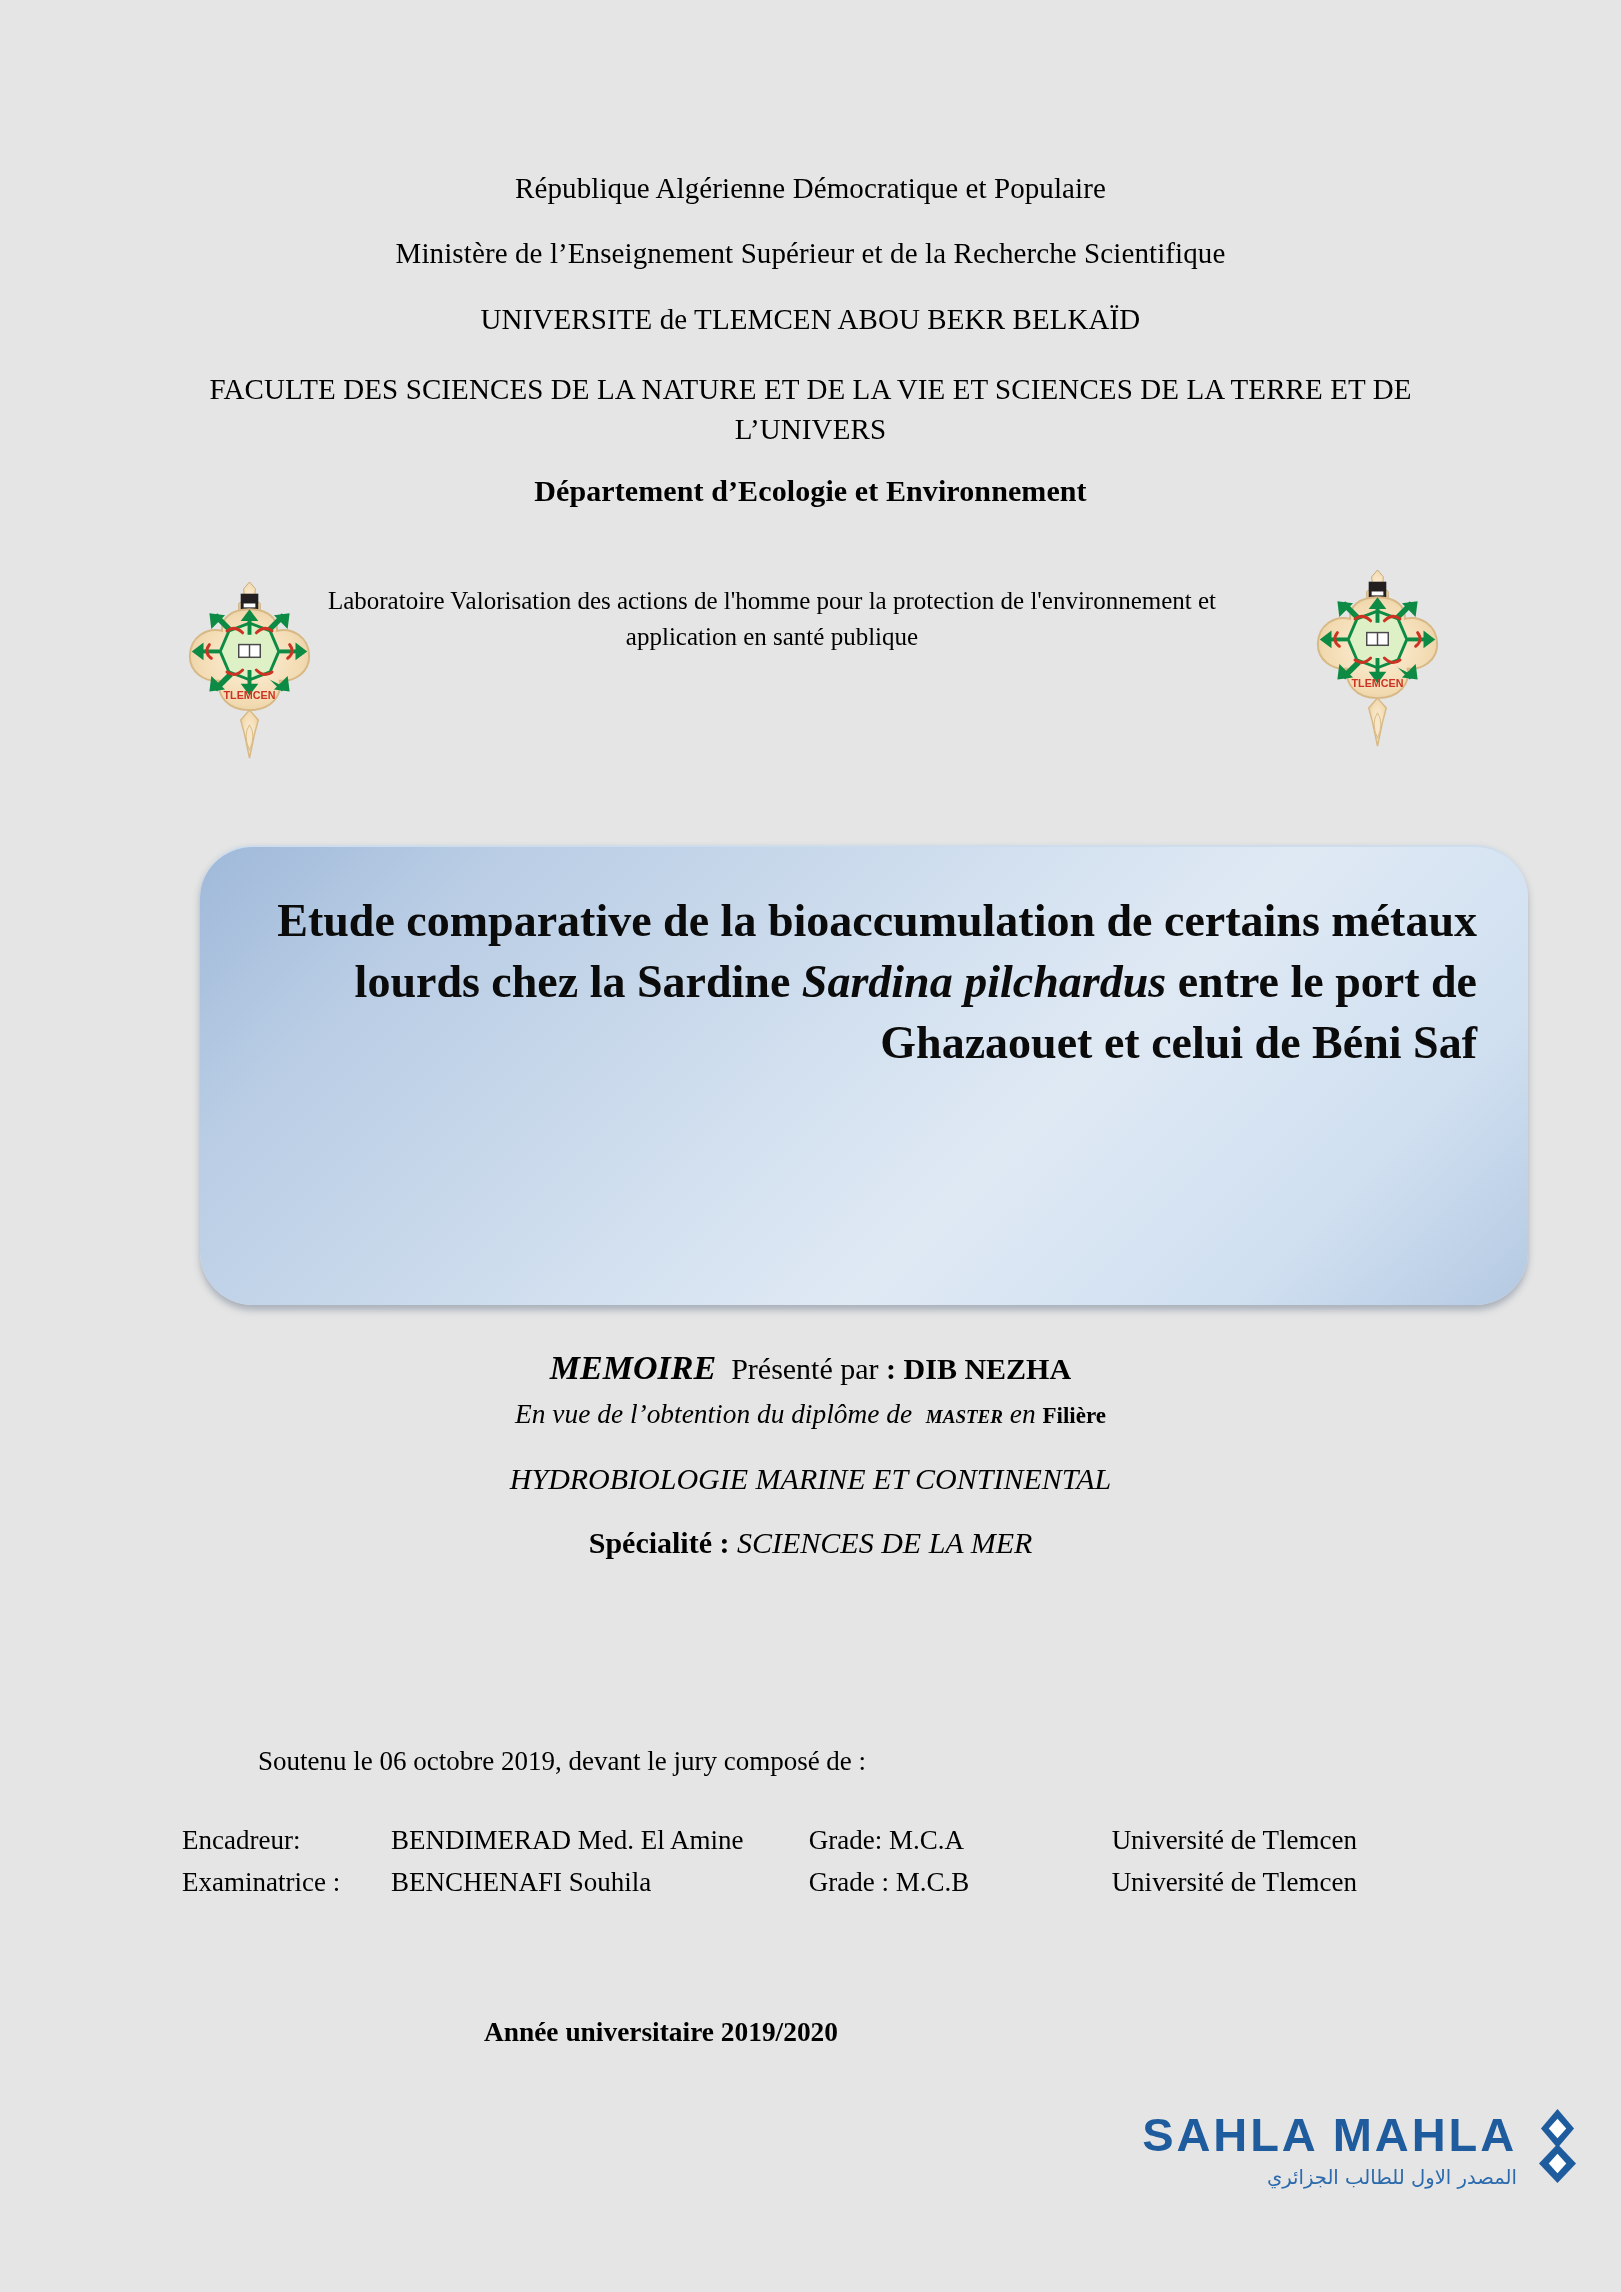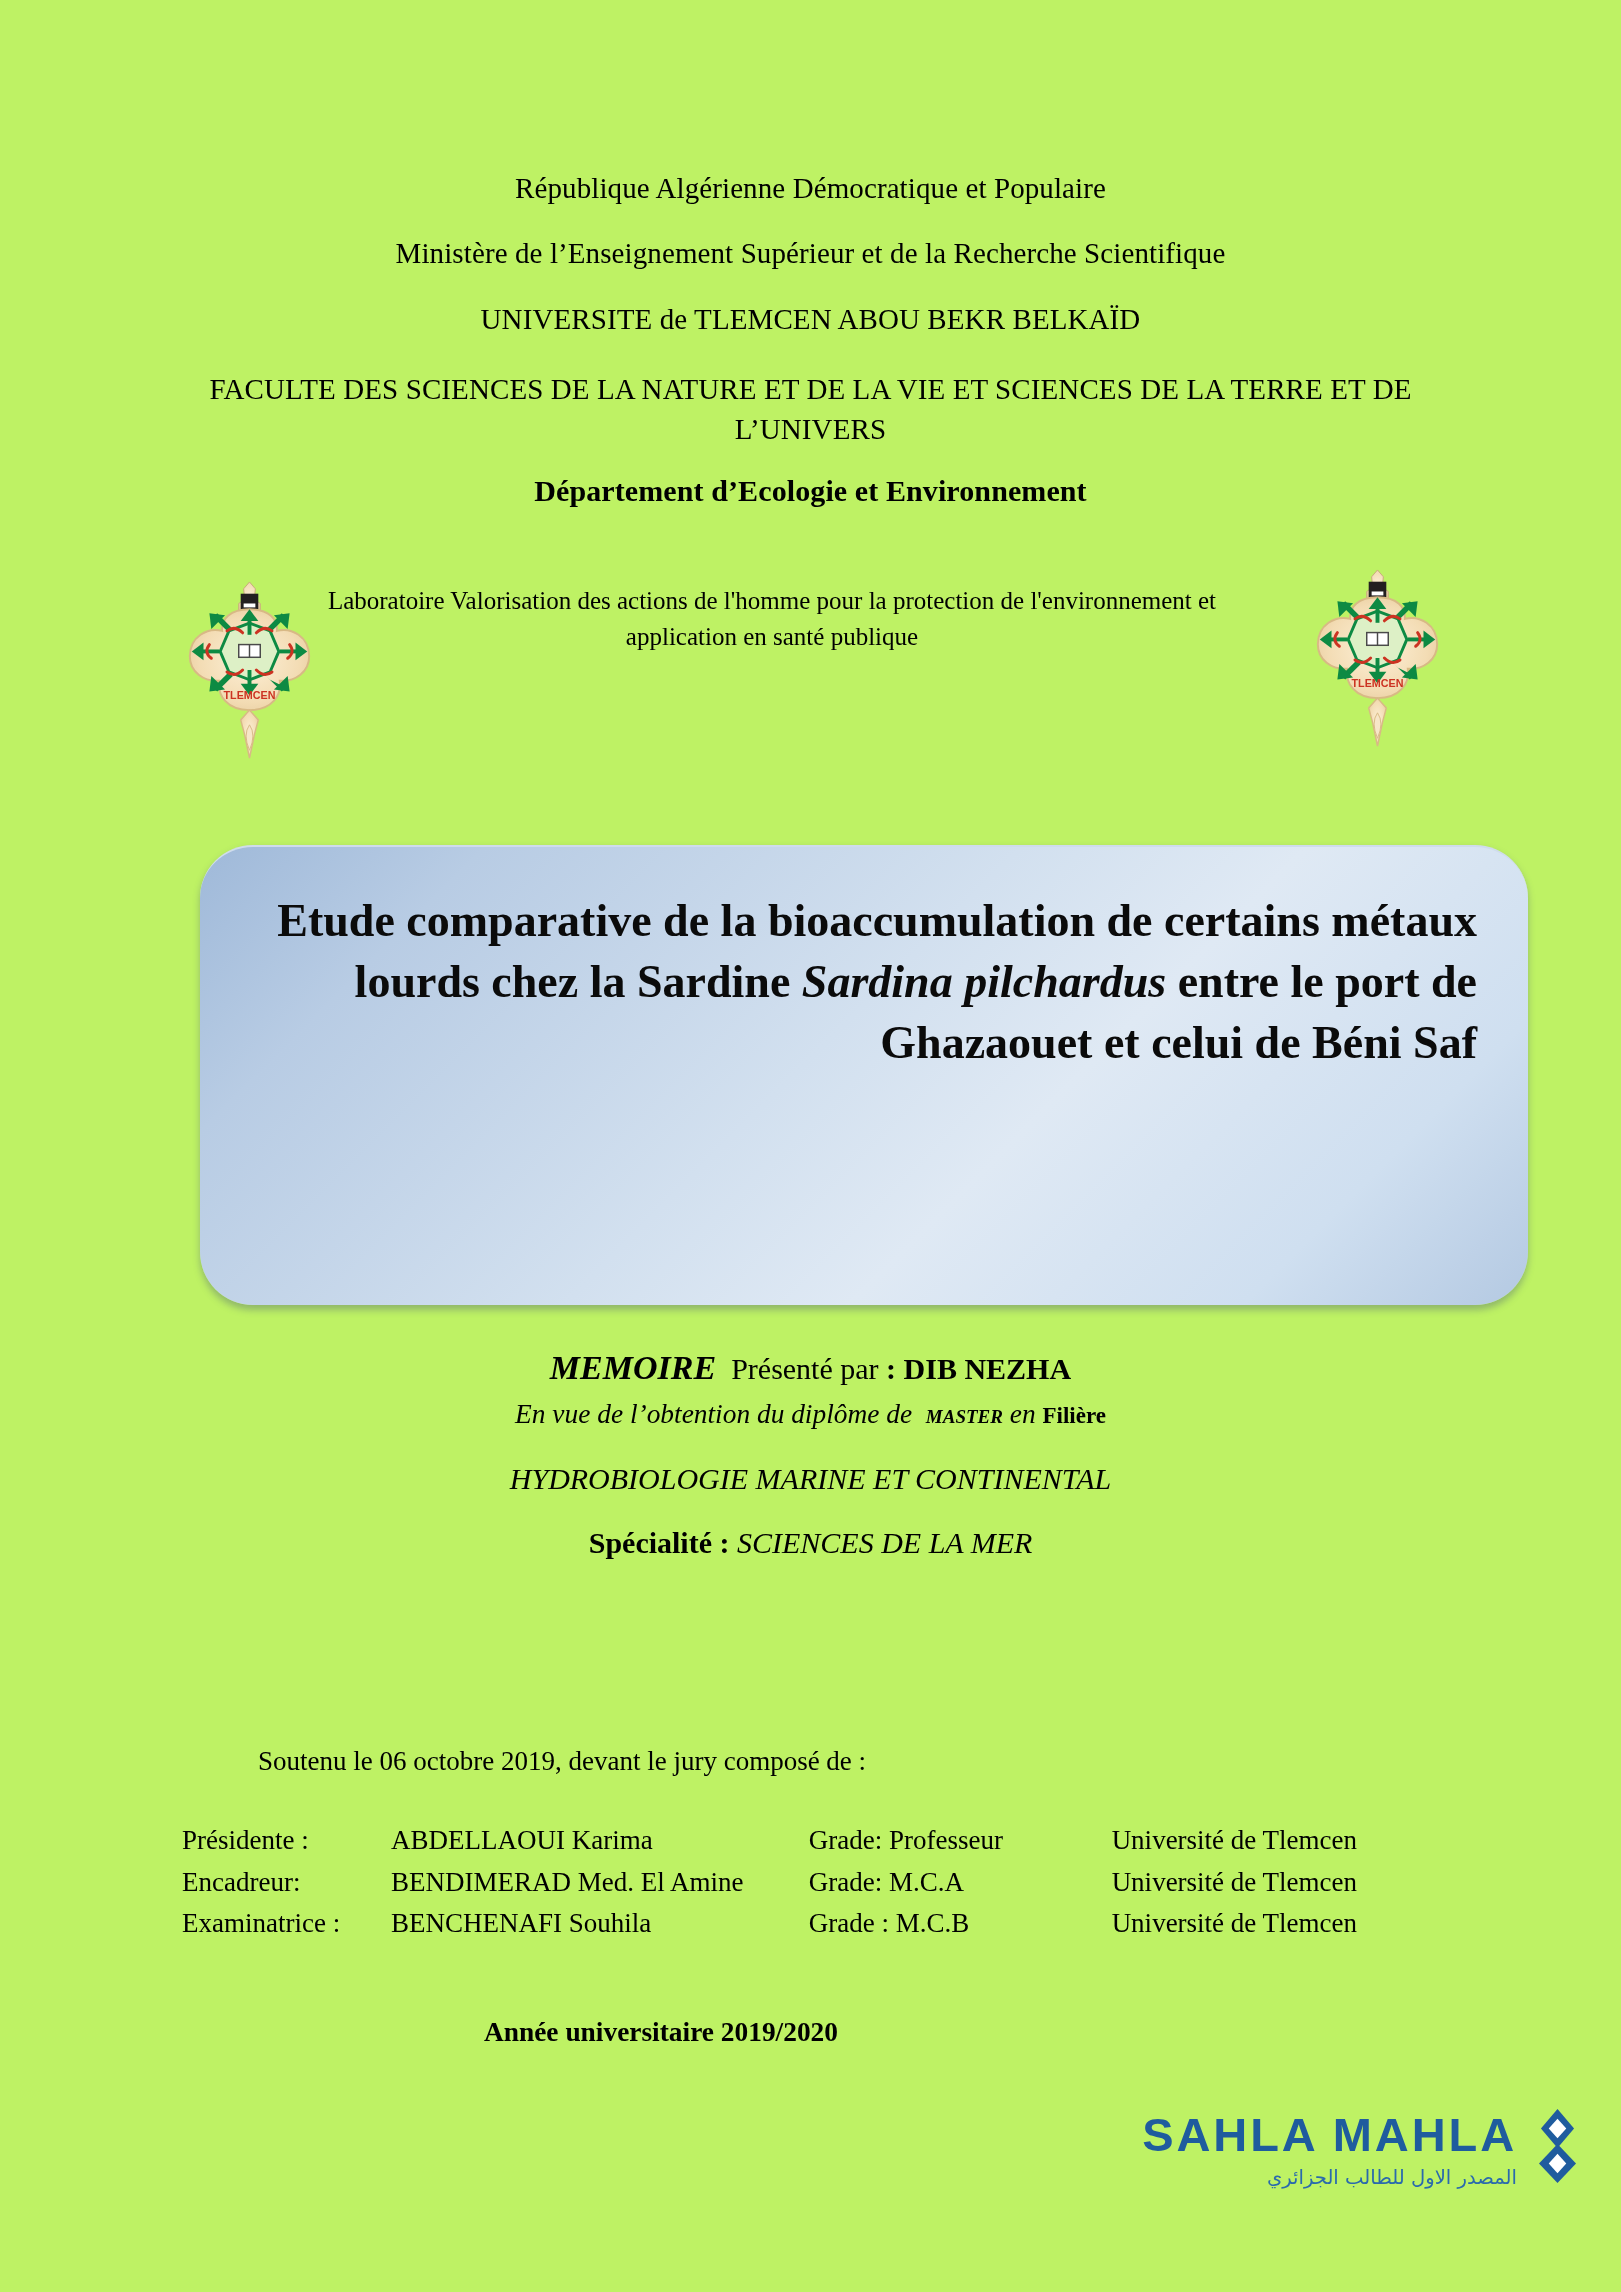--- a/index.html
+++ b/index.html
@@ -8,21 +8,21 @@
     background: #ffffff;
   }
   body {
     font-family: "Liberation Serif", serif;
     color: #000000;
   }
   .page {
     position: relative;
     width: 1621px;
     height: 2293px;
-    background: #bef264;
+    background: #e5e5e5;
     overflow: hidden;
     margin: 0 auto;
   }
 
   
   .header {
     position: absolute;
     left: 0;
     top: 174px;
     width: 1621px;
@@ -381,26 +381,20 @@
     <div class="mem-l3">HYDROBIOLOGIE MARINE ET CONTINENTAL</div>
 
     <div class="mem-l4"><span class="sp">Spécialité :</span><span>&nbsp;</span><span class="sv">SCIENCES DE LA MER</span></div>
   </div>
 
   <div class="soutenu">Soutenu le 06 octobre 2019, devant le jury composé de :</div>
 
   <table class="jury">
     <tbody>
       <tr>
-        <td class="c-role">Présidente :</td>
-        <td class="c-name">ABDELLAOUI Karima</td>
-        <td class="c-grade">Grade: Professeur</td>
-        <td class="c-univ">Université de Tlemcen</td>
-      </tr>
-      <tr>
         <td class="c-role">Encadreur:</td>
         <td class="c-name">BENDIMERAD Med. El Amine</td>
         <td class="c-grade">Grade: M.C.A</td>
         <td class="c-univ">Université de Tlemcen</td>
       </tr>
       <tr>
         <td class="c-role">Examinatrice :</td>
         <td class="c-name">BENCHENAFI Souhila</td>
         <td class="c-grade">Grade : M.C.B</td>
         <td class="c-univ">Université de Tlemcen</td>

